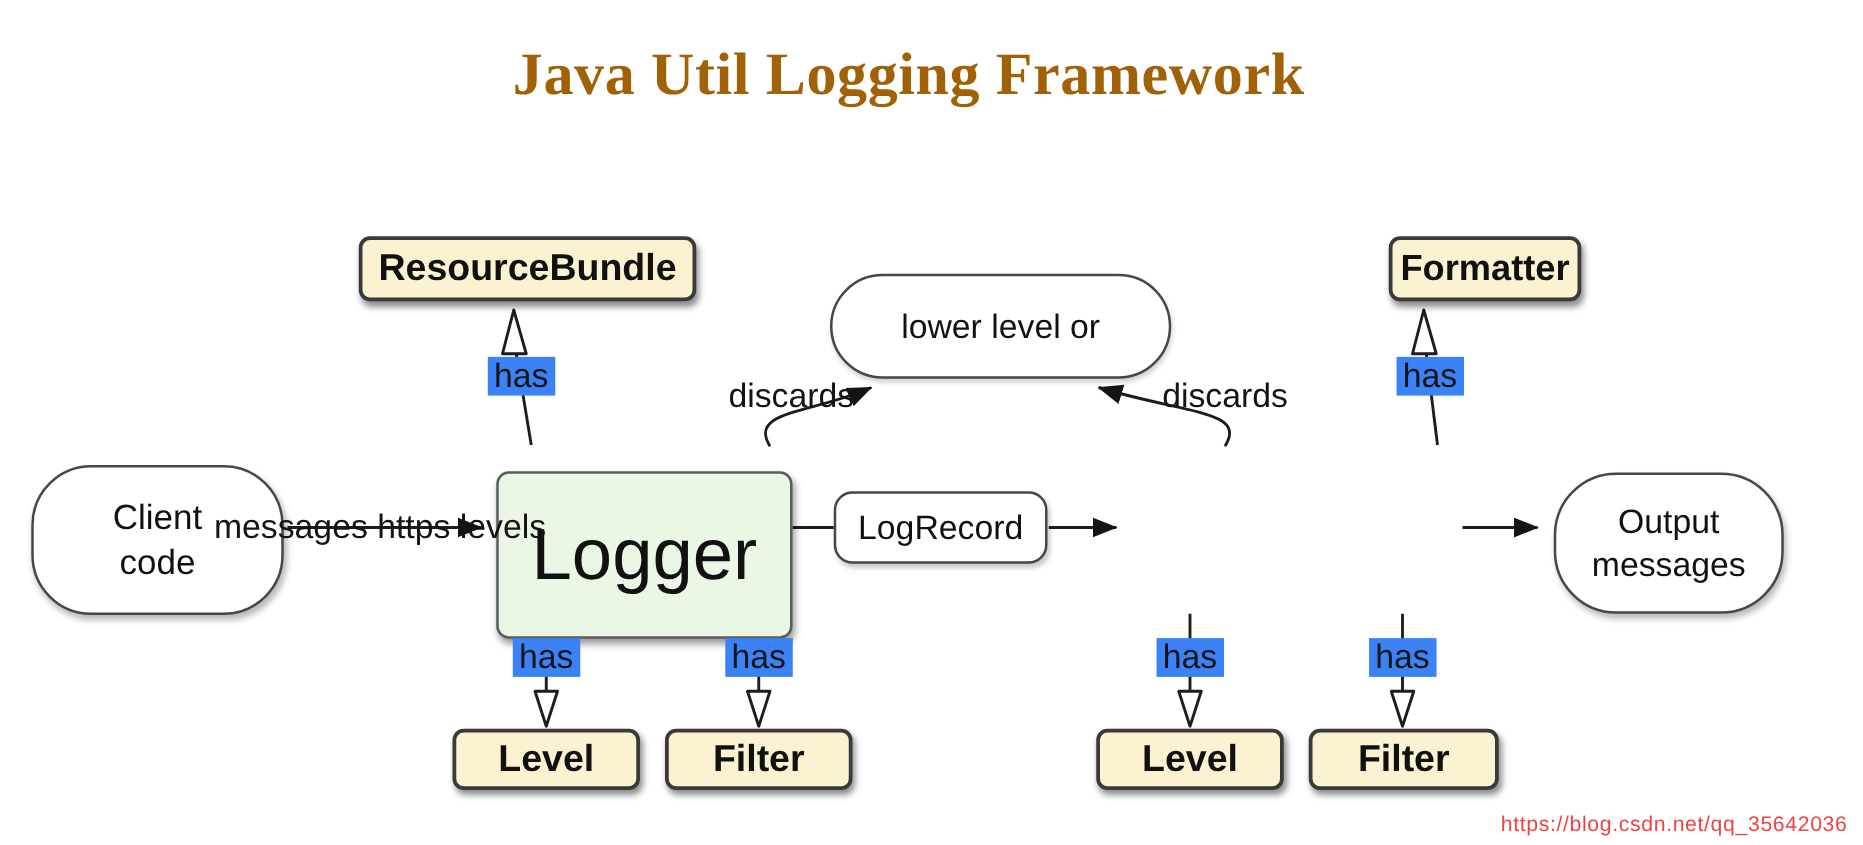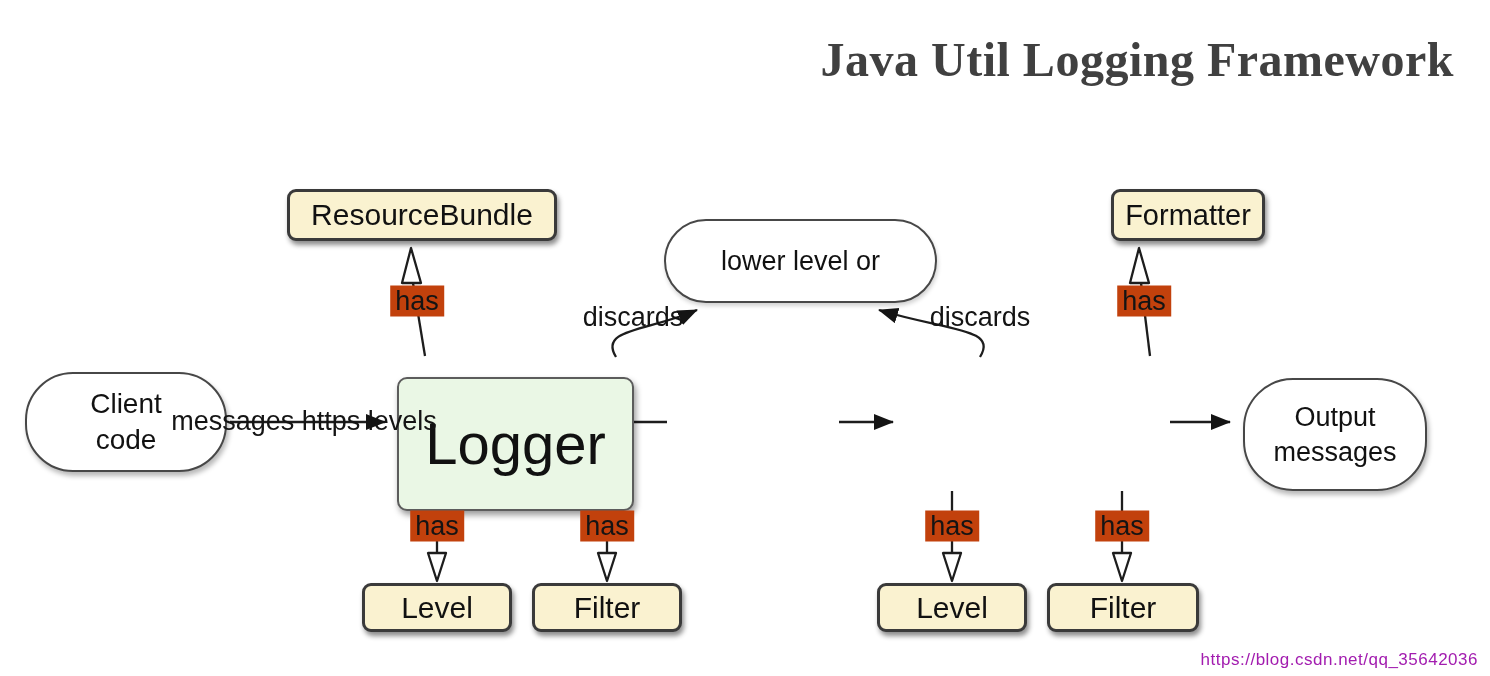--- a/index.html
+++ b/index.html
@@ -1,57 +1,57 @@
 <!DOCTYPE html>
 <html><head>
 <meta charset="utf-8">
 <style>
   html,body { margin:0; padding:0; background:#ffffff; }
   .canvas {
     position:relative; width:1490px; height:676px; background:#ffffff;
     font-family:"Liberation Sans", sans-serif; overflow:hidden; color:#111;
   }
   .title {
-    position:absolute; top:32px; left:0; width:1454px; text-align:right;
+    position:absolute; top:32px; left:0; width:1454px; text-align:center;
     font-family:"Liberation Serif", serif; font-weight:bold; font-size:48px;
-    color:#404040; letter-spacing:0.5px;
+    color:#a16207; letter-spacing:0.5px;
   }
   .connector-layer { position:absolute; left:0; top:0; z-index:1; }
   .shape {
     position:absolute; z-index:2; box-sizing:border-box;
     display:flex; flex-direction:column; align-items:center; justify-content:center;
     text-align:center; line-height:1.2;
   }
   .tan {
     background:#faf2d0; border:3px solid #3a3a3a; border-radius:9px;
-    font-weight:normal; font-size:30px;
+    font-weight:bold; font-size:30px;
     box-shadow:2px 4px 5px rgba(0,0,0,0.45);
   }
   .tan.small { font-size:29px;margin-left:48px; }
   .green {
     background:#eaf7e5; border:2.5px solid #5c5c5c; border-radius:10px;
     font-size:58px; box-shadow:2px 4px 6px rgba(0,0,0,0.4);
   }
   .white-shape {
     background:#ffffff; border:2.5px solid #474747;
     box-shadow:2px 4px 5px rgba(0,0,0,0.28);
   }
   .stadium-client  { border-radius:48px; font-size:28px; line-height:1.28; }
   .stadium-output  { border-radius:50px; font-size:27px; line-height:1.26; }
   .ellipse         { border-radius:44px; font-size:27px; line-height:1.22; box-shadow:1px 3px 4px rgba(0,0,0,0.18);gap:17px; }
   .logrecord       { border-radius:15px; font-size:27px; box-shadow:2px 3px 4px rgba(0,0,0,0.22); }
   .label {
     position:absolute; z-index:3; transform:translate(-50%,-50%);
     font-size:27px; color:#141414; white-space:nowrap; text-align:center;
   }
-  .label.bg { background:#c2410c; padding:0 5px; }
+  .label.bg { background:#3b82f6; padding:0 5px; }
   .label.two-line { line-height:1.05; }
   .watermark {
     position:absolute; right:12px; bottom:6px; z-index:3;
-    font-size:17px; color:#a21caf; letter-spacing:0.5px;
+    font-size:17px; color:#ef4444; letter-spacing:0.5px;
   }
   .shape span { display:block; }
 </style>
 </head>
 <body>
 
 <div class="canvas">
 
   <div class="title">Java Util Logging Framework</div>
 
@@ -88,29 +88,32 @@
       <polygon points="607,581 598,553 616,553" fill="#ffffff" stroke-linejoin="round"></polygon>
 
       <line x1="952" y1="491" x2="952" y2="552"></line>
       <polygon points="952,581 943,553 961,553" fill="#ffffff" stroke-linejoin="round"></polygon>
 
       <line x1="1122" y1="491" x2="1122" y2="552"></line>
       <polygon points="1122,581 1113,553 1131,553" fill="#ffffff" stroke-linejoin="round"></polygon>
     </g>
   </svg>
 
-  <div class="shape white-shape stadium-client" style="left:25px; top:372px; width:202px; height:100px;">
+  <div class="shape white-shape stadium-client" style="left:25px; top:372px; width:202px; height:120px;">
     <span>Client</span>
     <span>code</span>
   </div>
 
   <div class="shape green" style="left:397px; top:377px; width:237px; height:134px;">
     <span>Logger</span>
   </div>
 
+  <div class="shape white-shape logrecord" style="left:667px; top:393px; width:171px; height:58px;">
+    <span>LogRecord</span>
+  </div>
 
 
   <div class="shape white-shape stadium-output" style="left:1243px; top:378px; width:184px; height:113px;">
     <span>Output</span>
     <span>messages</span>
   </div>
 
   <div class="shape tan" style="left:287px; top:189px; width:270px; height:52px;">
     <span>ResourceBundle</span>
   </div>

